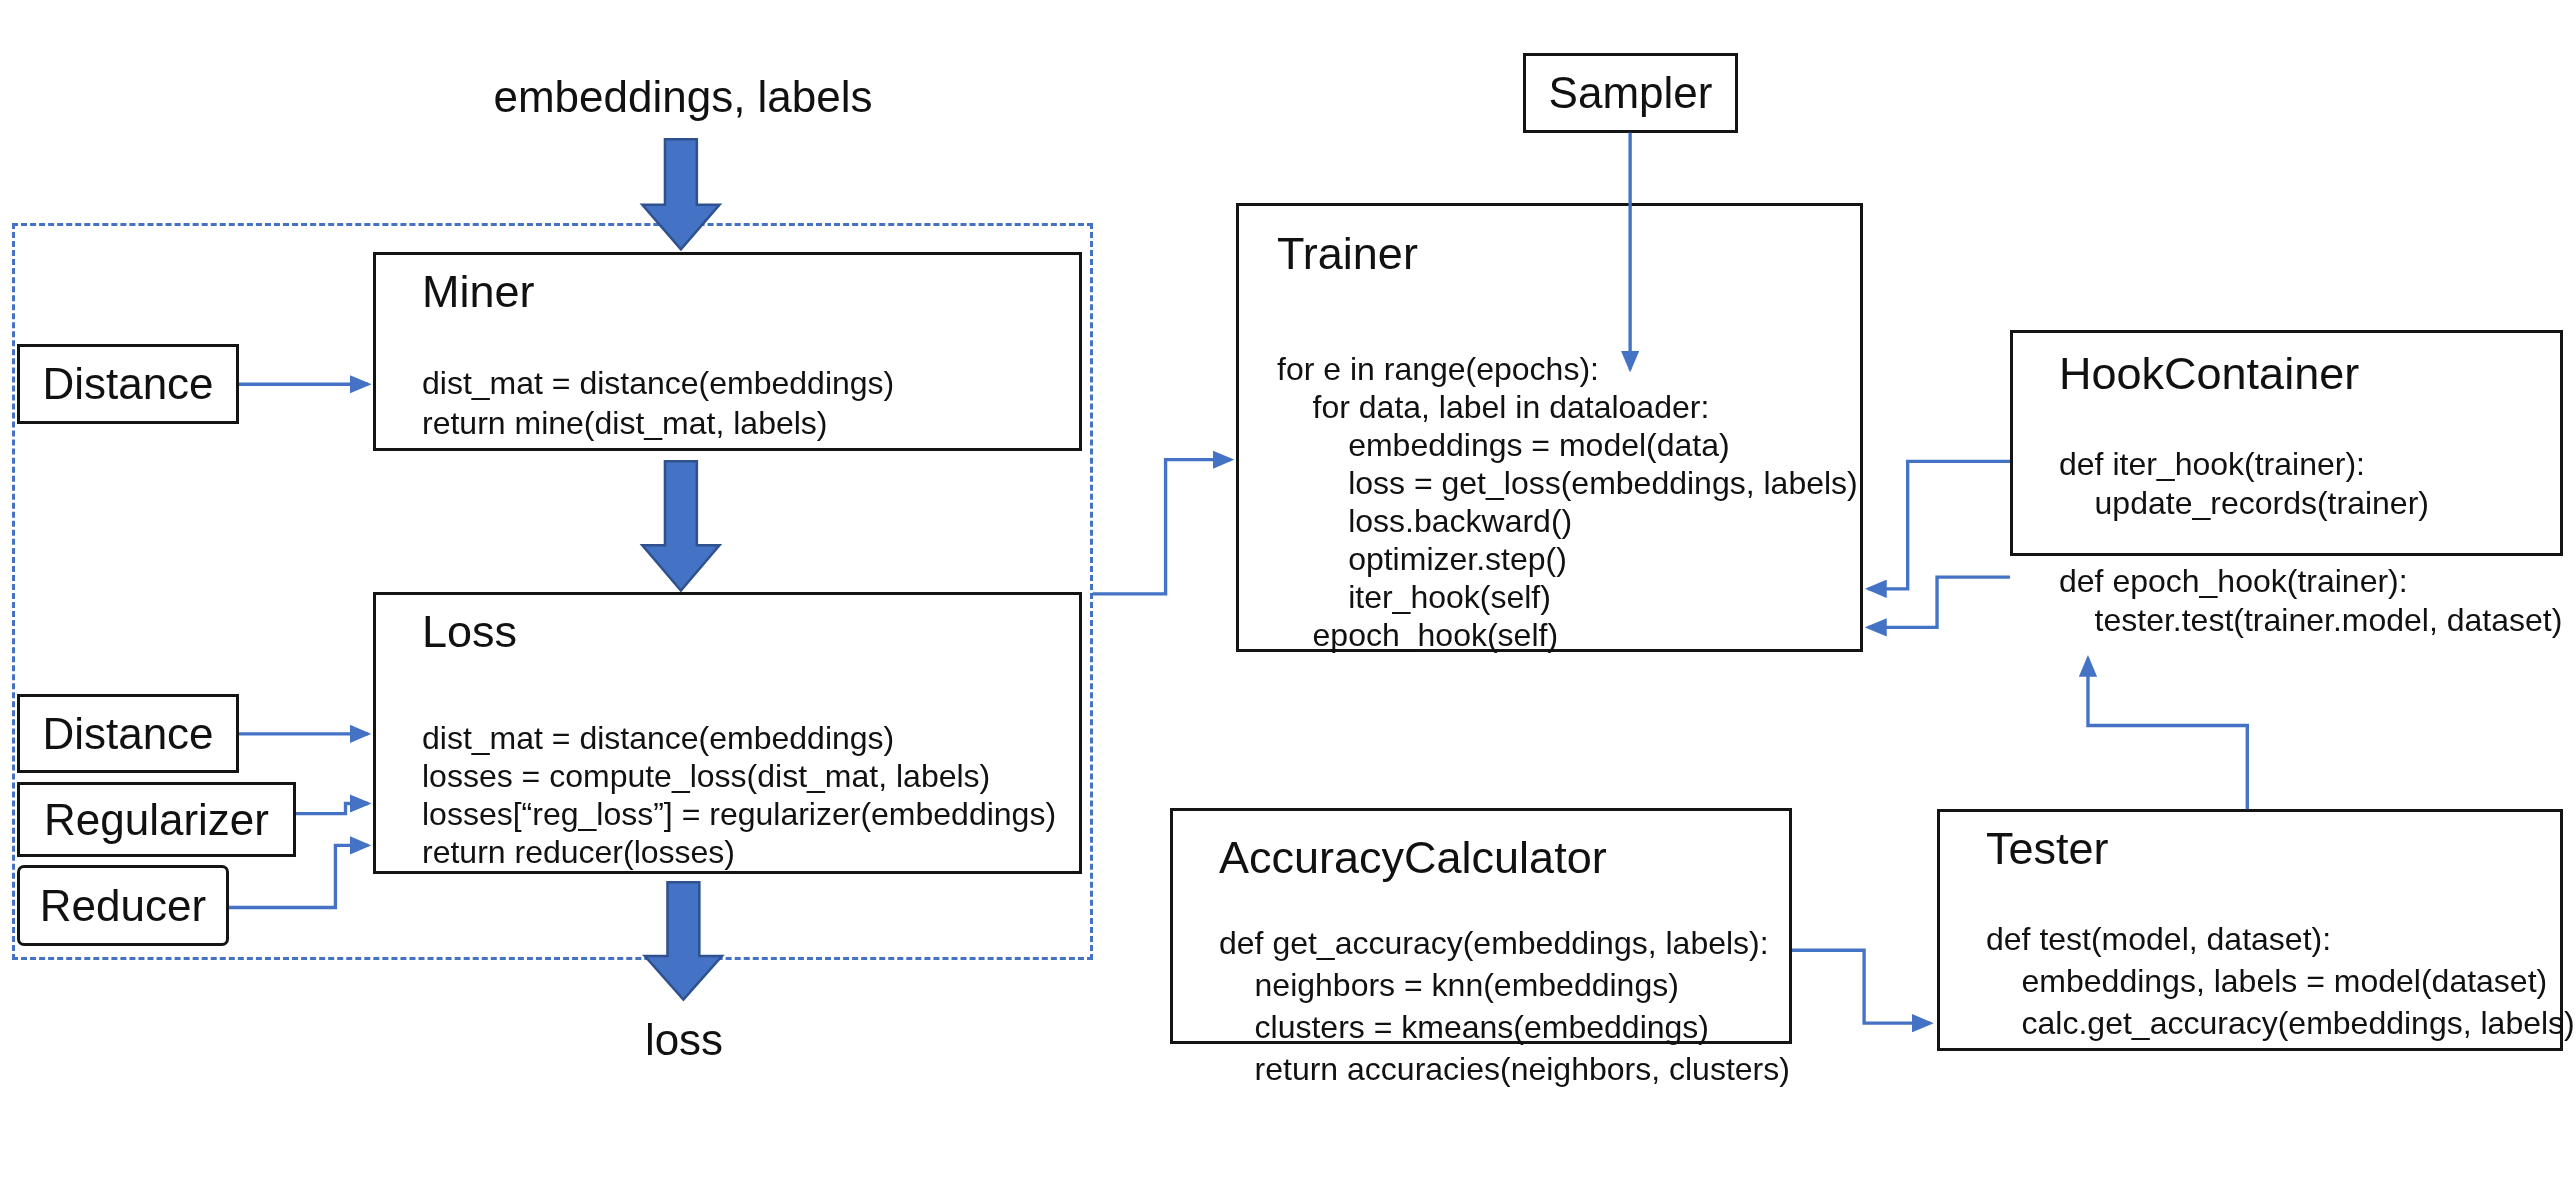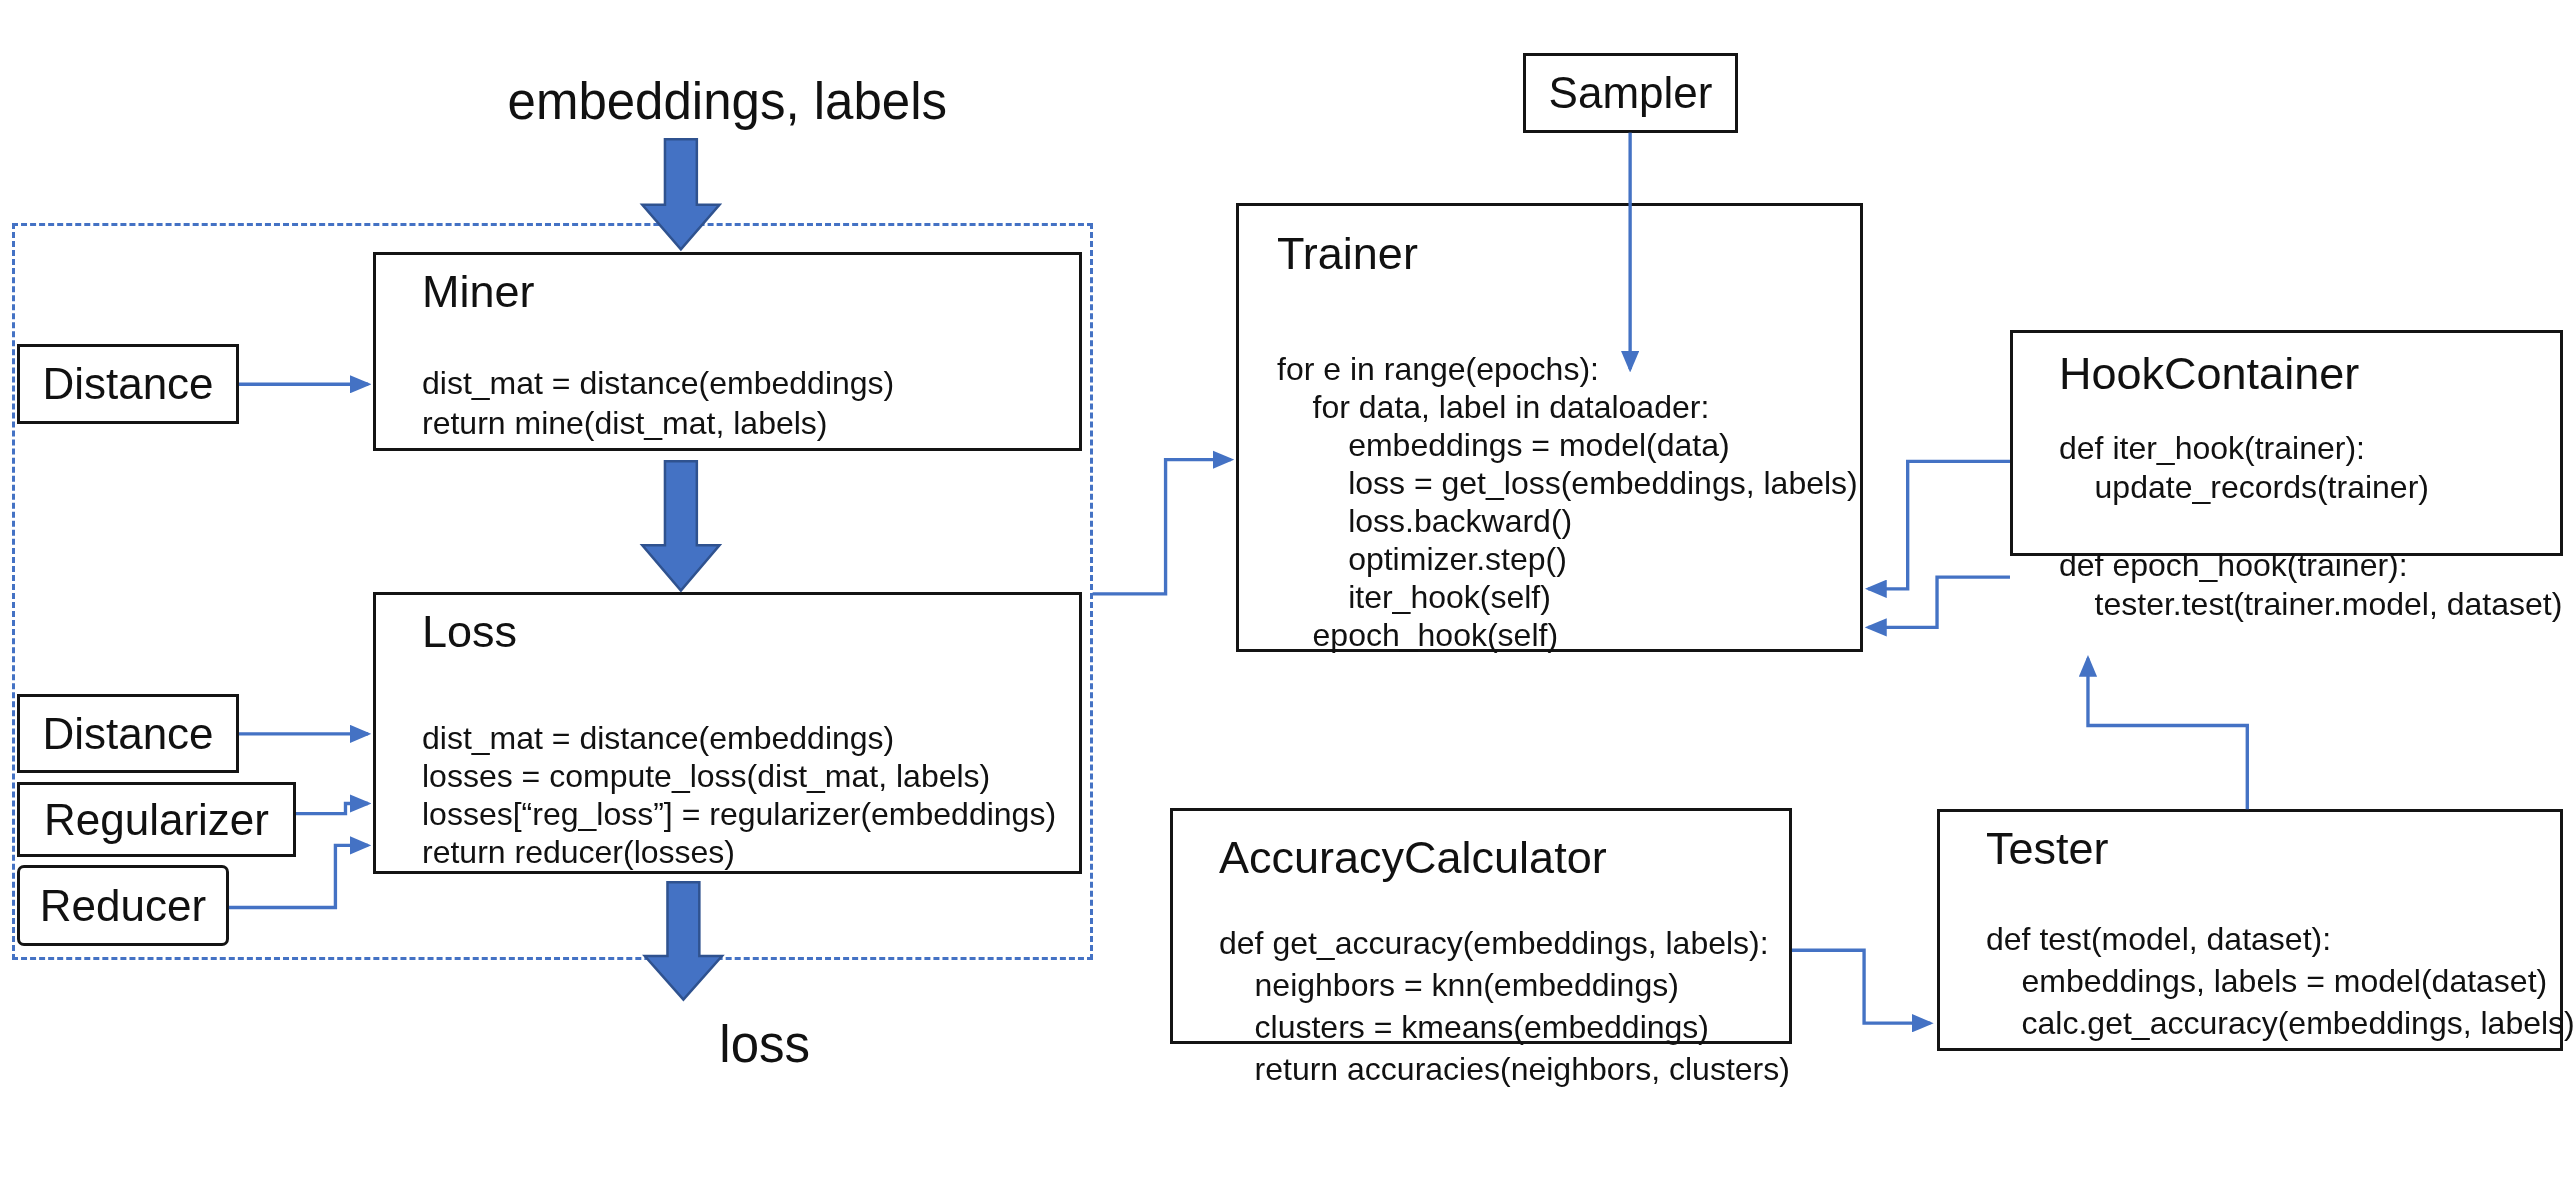--- a/index.html
+++ b/index.html
@@ -19,21 +19,21 @@
   .lh46 .code-line { line-height: 39px; min-height: 39px; }
   .lh48 .code-line { line-height: 40px; min-height: 40px; }
   .lh50 .code-line { line-height: 42px; min-height: 42px; }
   .tag {
     position: absolute; background: #ffffff;
     border: 3.4px solid #141414; box-sizing: border-box;
     display: flex; align-items: center; justify-content: center;
     font-size: 44px;
   }
   .flow-label {
-    position: absolute; font-size: 51px; text-align: right; white-space: pre;
+    position: absolute; font-size: 44px; text-align: center; white-space: pre;
   }
   .dashed-region {
     position: absolute; left: 11.7px; top: 223px; width: 1081px; height: 737px;
     border: 3.4px dashed #4472C4; box-sizing: border-box;
   }
   #connector-layer {
     position: absolute; left: 0; top: 0; width: 2576px; height: 1181px;
     pointer-events: none;
   }
   #connector-layer polyline { fill: none; stroke: #4472C4; stroke-width: 4; }
@@ -94,21 +94,21 @@
       <div class="code-line">        loss = get_loss(embeddings, labels)</div>
       <div class="code-line">        loss.backward()</div>
       <div class="code-line">        optimizer.step()</div>
       <div class="code-line">        iter_hook(self)</div>
       <div class="code-line">    epoch_hook(self)</div>
     </div>
   </div>
 
   <div class="box lh46" style="left:2010px; top:330px; width:553px; height:226px; padding:14.3px 0 0 46px;">
     <div class="box-title">HookContainer</div>
-    <div class="code" style="margin-top:28px;">
+    <div class="code" style="margin-top:44px;">
       <div class="code-line">def iter_hook(trainer):</div>
       <div class="code-line">    update_records(trainer)</div>
       <div class="code-line"></div>
       <div class="code-line">def epoch_hook(trainer):</div>
       <div class="code-line">    tester.test(trainer.model, dataset)</div>
     </div>
   </div>
 
   <div class="box lh50" style="left:1170px; top:808px; width:622px; height:236px; padding:20px 0 0 46px;">
     <div class="box-title">AccuracyCalculator</div>

